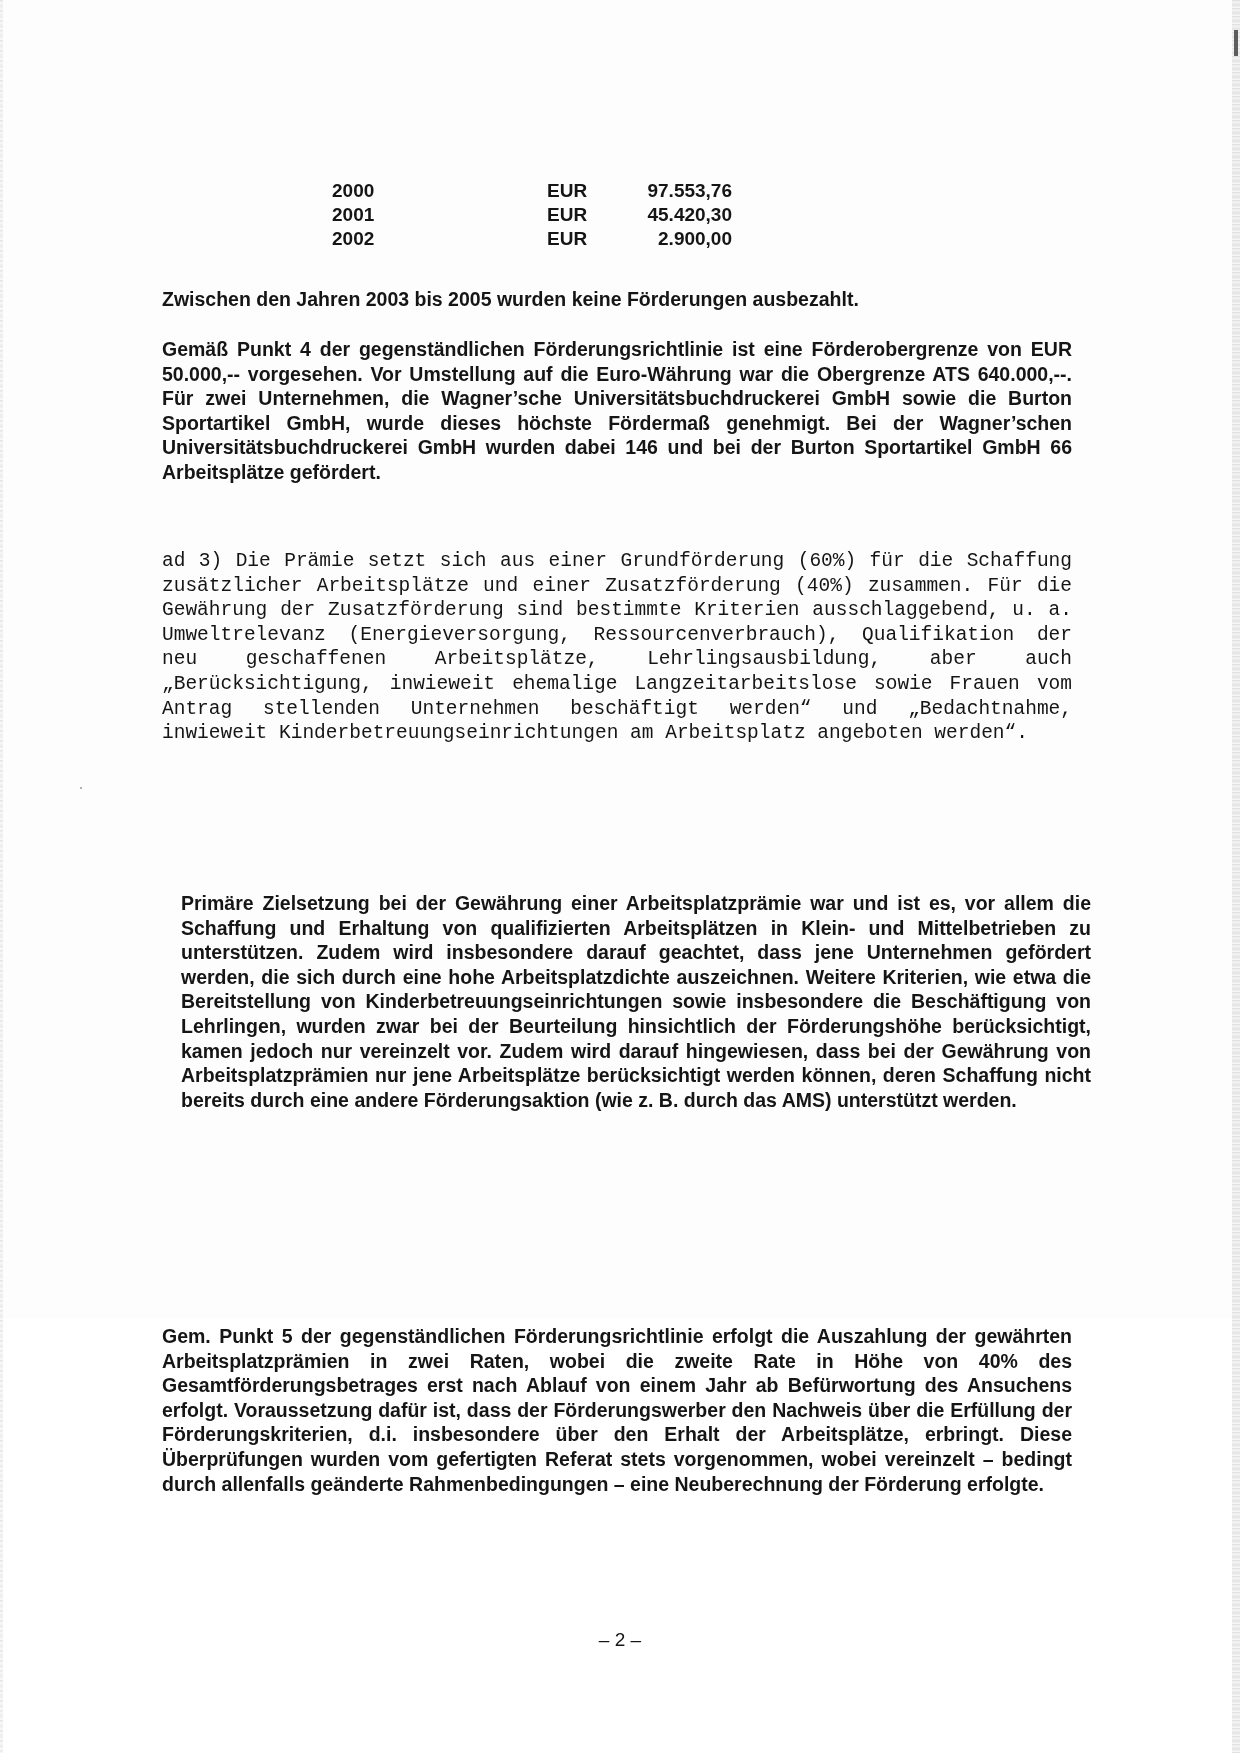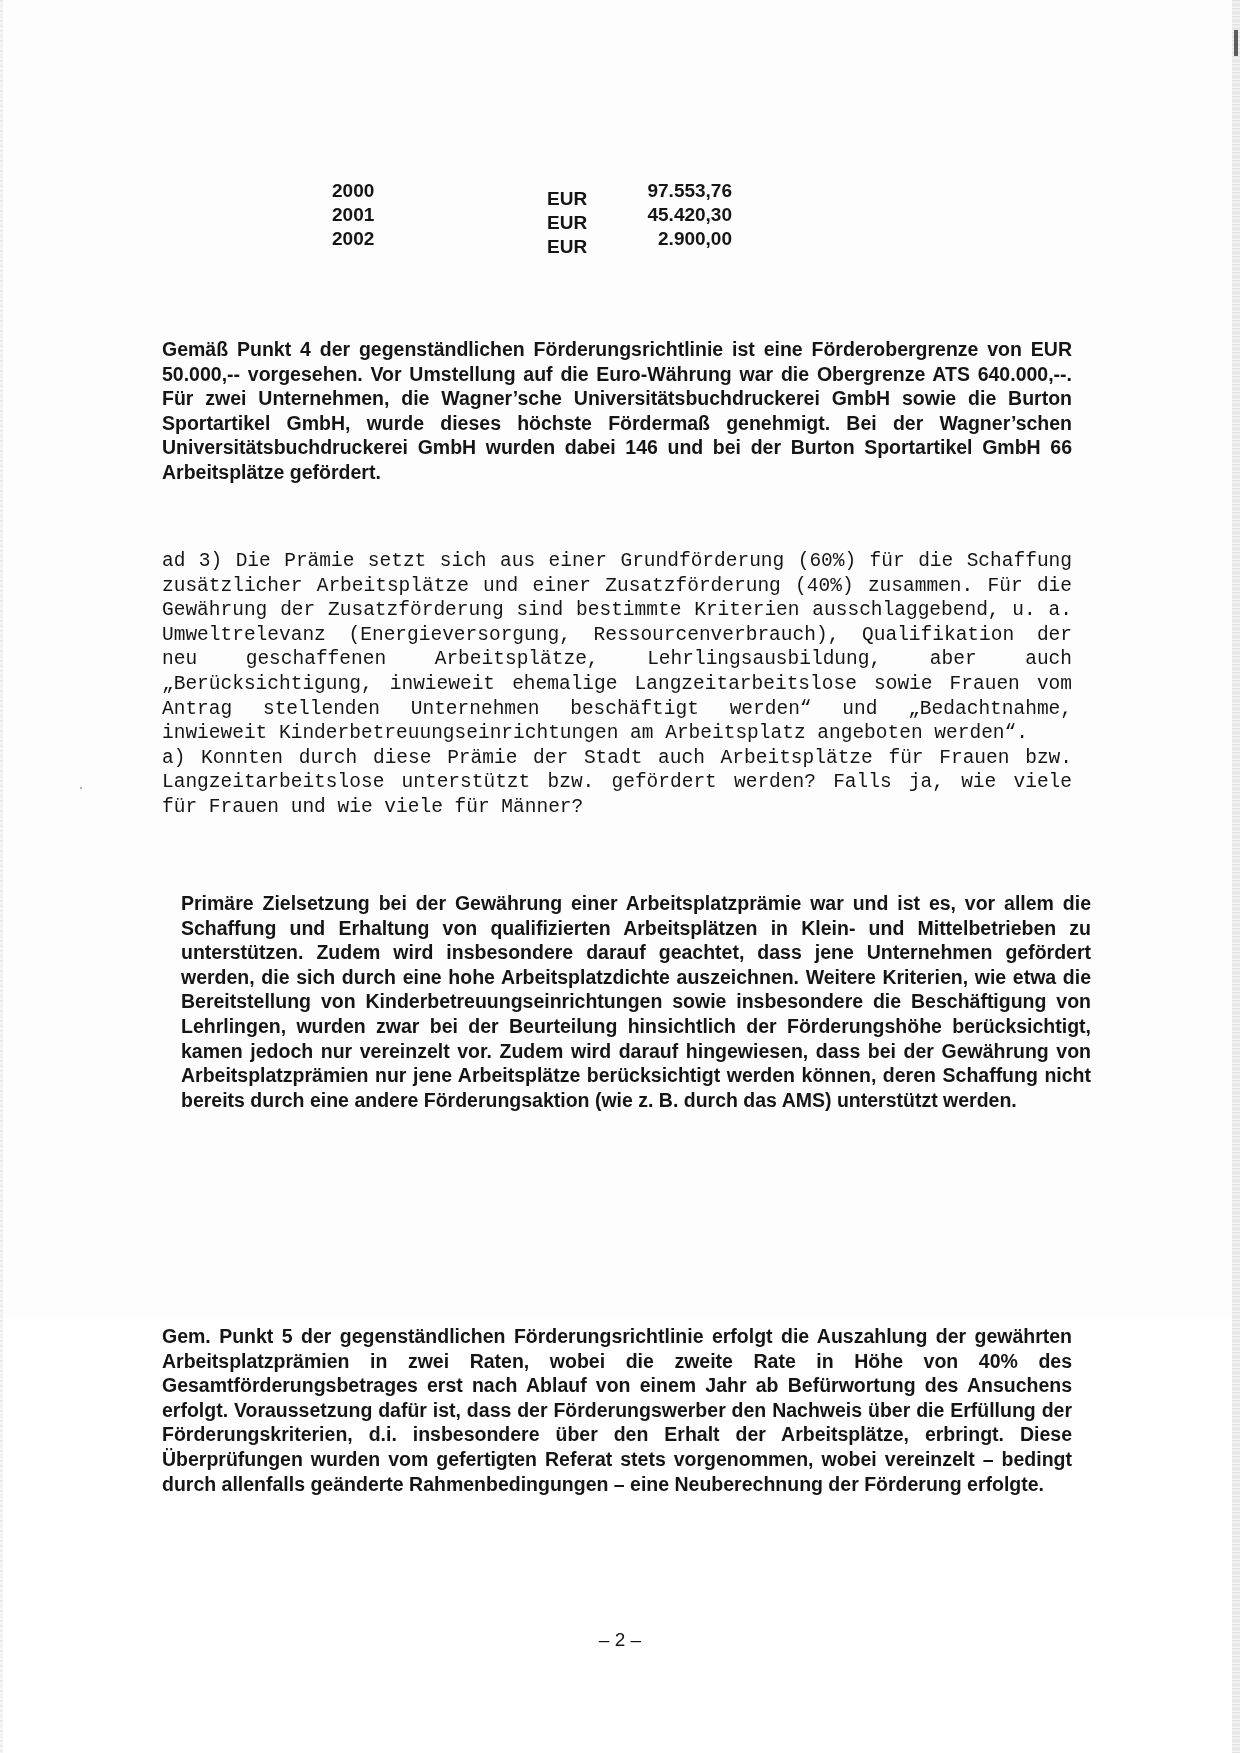--- a/index.html
+++ b/index.html
@@ -53,21 +53,21 @@
       width: 400px;
       font-weight: bold;
       font-size: 19px;
       line-height: 24px;
     }
     .amount-row {
       position: relative;
       height: 24px;
     }
     .amount-row .year { position: absolute; left: 0; }
-    .amount-row .cur { position: absolute; left: 215px; margin-top: 8px; }
+    .amount-row .cur { position: absolute; left: 215px; }
     .amount-row .val { position: absolute; right: 0; text-align: right; width: 150px; }
 
     p {
       margin: 0;
       font-size: 19.5px;
       line-height: 24.6px;
       text-align: justify;
     }
     .bold {
       font-weight: bold;
@@ -102,28 +102,30 @@
       <span class="cur">EUR</span>
       <span class="val">45.420,30</span>
     </div>
     <div class="amount-row">
       <span class="year">2002</span>
       <span class="cur">EUR</span>
       <span class="val">2.900,00</span>
     </div>
   </div>
 
+  <div class="block" style="top:287px;">
+    <p class="bold">Zwischen den Jahren 2003 bis 2005 wurden keine Förderungen ausbezahlt.</p>
+  </div>
 
   <div class="block" style="top:337px;">
     <p class="bold">Gemäß Punkt 4 der gegenständlichen Förderungsrichtlinie ist eine Förderobergrenze von EUR 50.000,-- vorgesehen. Vor Umstellung auf die Euro-Währung war die Obergrenze ATS 640.000,--. Für zwei Unternehmen, die Wagner’sche Universitätsbuchdruckerei GmbH sowie die Burton Sportartikel GmbH, wurde dieses höchste Fördermaß genehmigt. Bei der Wagner’schen Universitätsbuchdruckerei GmbH wurden dabei 146 und bei der Burton Sportartikel GmbH 66 Arbeitsplätze gefördert.</p>
   </div>
 
   <div class="block" style="top:549px;font-family:Liberation Mono, monospace;">
     <p>ad 3) Die Prämie setzt sich aus einer Grundförderung (60%) für die Schaffung zusätzlicher Arbeitsplätze und einer Zusatzförderung (40%) zusammen. Für die Gewährung der Zusatzförderung sind bestimmte Kriterien ausschlaggebend, u. a. Umweltrelevanz (Energieversorgung, Ressourcenverbrauch), Qualifikation der neu geschaffenen Arbeitsplätze, Lehrlingsausbildung, aber auch „Berücksichtigung, inwieweit ehemalige Langzeitarbeitslose sowie Frauen vom Antrag stellenden Unternehmen beschäftigt werden“ und „Bedachtnahme, inwieweit Kinderbetreuungseinrichtungen am Arbeitsplatz angeboten werden“.</p>
-    <p>a) Konnten durch diese Prämie der Stadt auch Arbeitsplätze für Frauen bzw. Langzeitarbeitslose unterstützt bzw. gefördert werden? Falls ja, wie viele für Frauen und wie viele für Männer?</p>
   </div>
 
   <div class="block" style="top:891px;margin-left:19px;">
     <p class="bold">Primäre Zielsetzung bei der Gewährung einer Arbeitsplatzprämie war und ist es, vor allem die Schaffung und Erhaltung von qualifizierten Arbeitsplätzen in Klein- und Mittelbetrieben zu unterstützen. Zudem wird insbesondere darauf geachtet, dass jene Unternehmen gefördert werden, die sich durch eine hohe Arbeitsplatzdichte auszeichnen. Weitere Kriterien, wie etwa die Bereitstellung von Kinderbetreuungseinrichtungen sowie insbesondere die Beschäftigung von Lehrlingen, wurden zwar bei der Beurteilung hinsichtlich der Förderungshöhe berücksichtigt, kamen jedoch nur vereinzelt vor. Zudem wird darauf hingewiesen, dass bei der Gewährung von Arbeitsplatzprämien nur jene Arbeitsplätze berücksichtigt werden können, deren Schaffung nicht bereits durch eine andere Förderungsaktion (wie z. B. durch das AMS) unterstützt werden.</p>
   </div>
 
 
   <div class="block" style="top:1324px;">
     <p class="bold">Gem. Punkt 5 der gegenständlichen Förderungsrichtlinie erfolgt die Auszahlung der gewährten Arbeitsplatzprämien in zwei Raten, wobei die zweite Rate in Höhe von 40% des Gesamtförderungsbetrages erst nach Ablauf von einem Jahr ab Befürwortung des Ansuchens erfolgt. Voraussetzung dafür ist, dass der Förderungswerber den Nachweis über die Erfüllung der Förderungskriterien, d.i. insbesondere über den Erhalt der Arbeitsplätze, erbringt. Diese Überprüfungen wurden vom gefertigten Referat stets vorgenommen, wobei vereinzelt – bedingt durch allenfalls geänderte Rahmenbedingungen – eine Neuberechnung der Förderung erfolgte.</p>
   </div>

